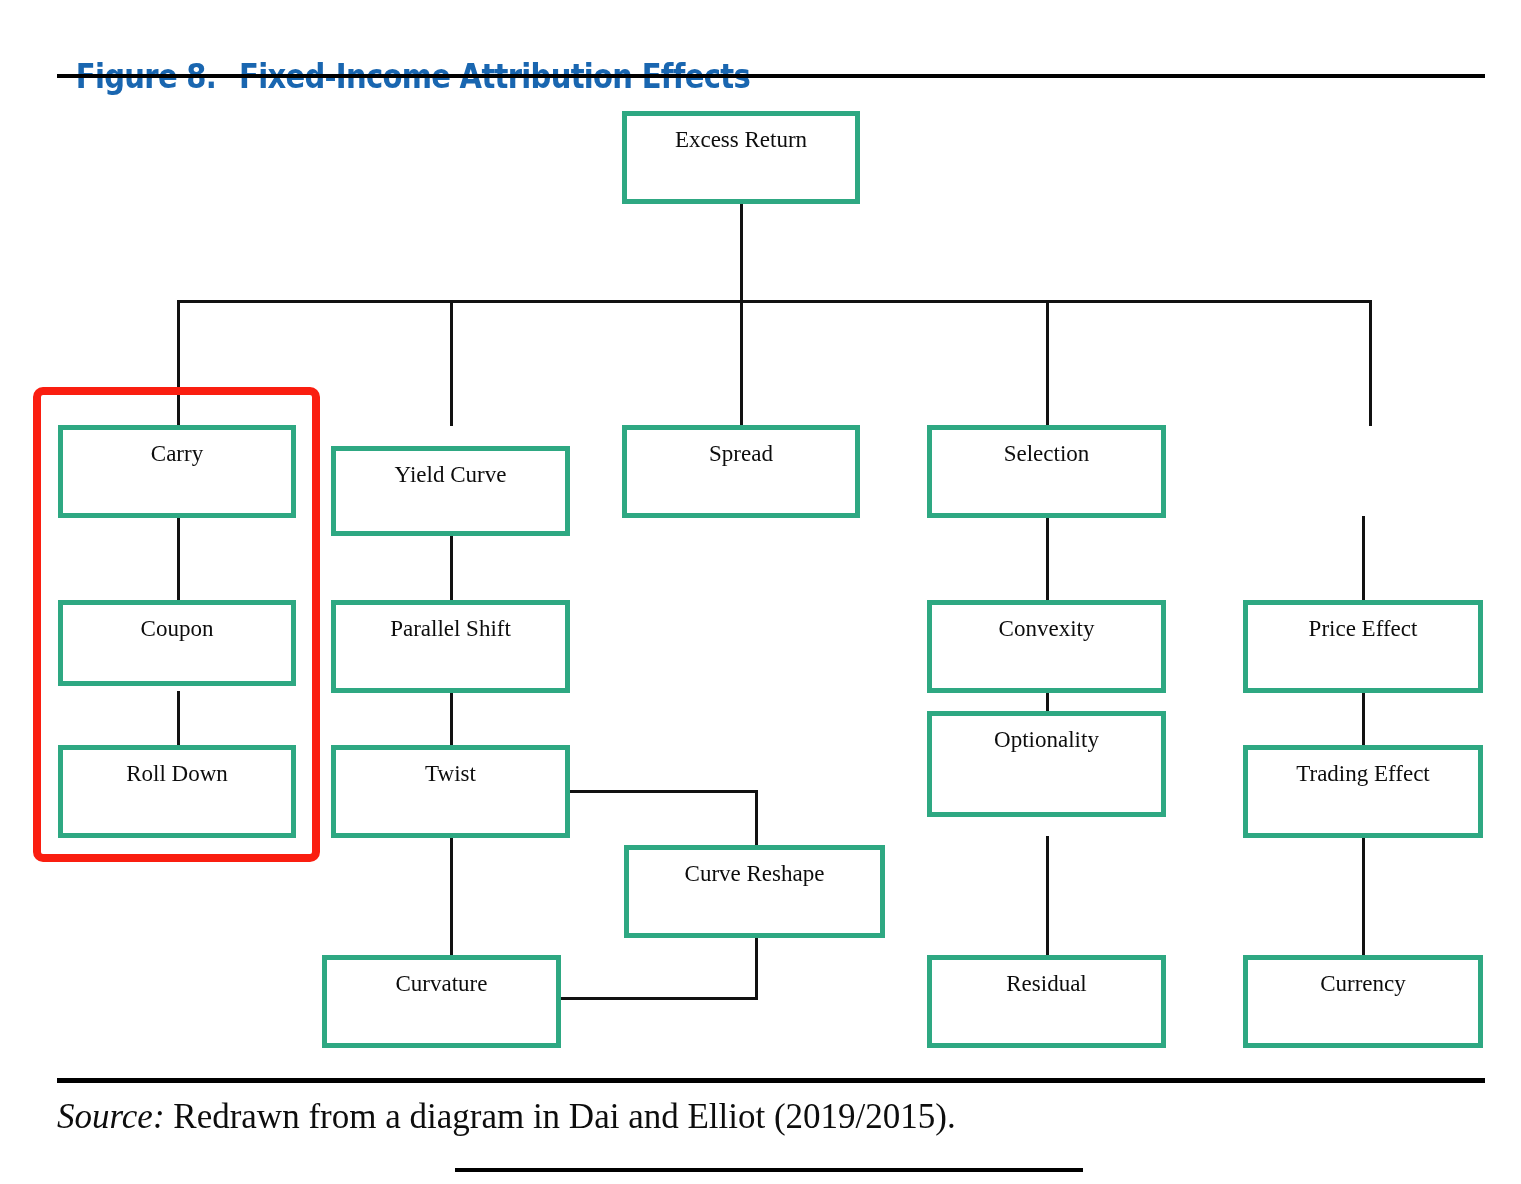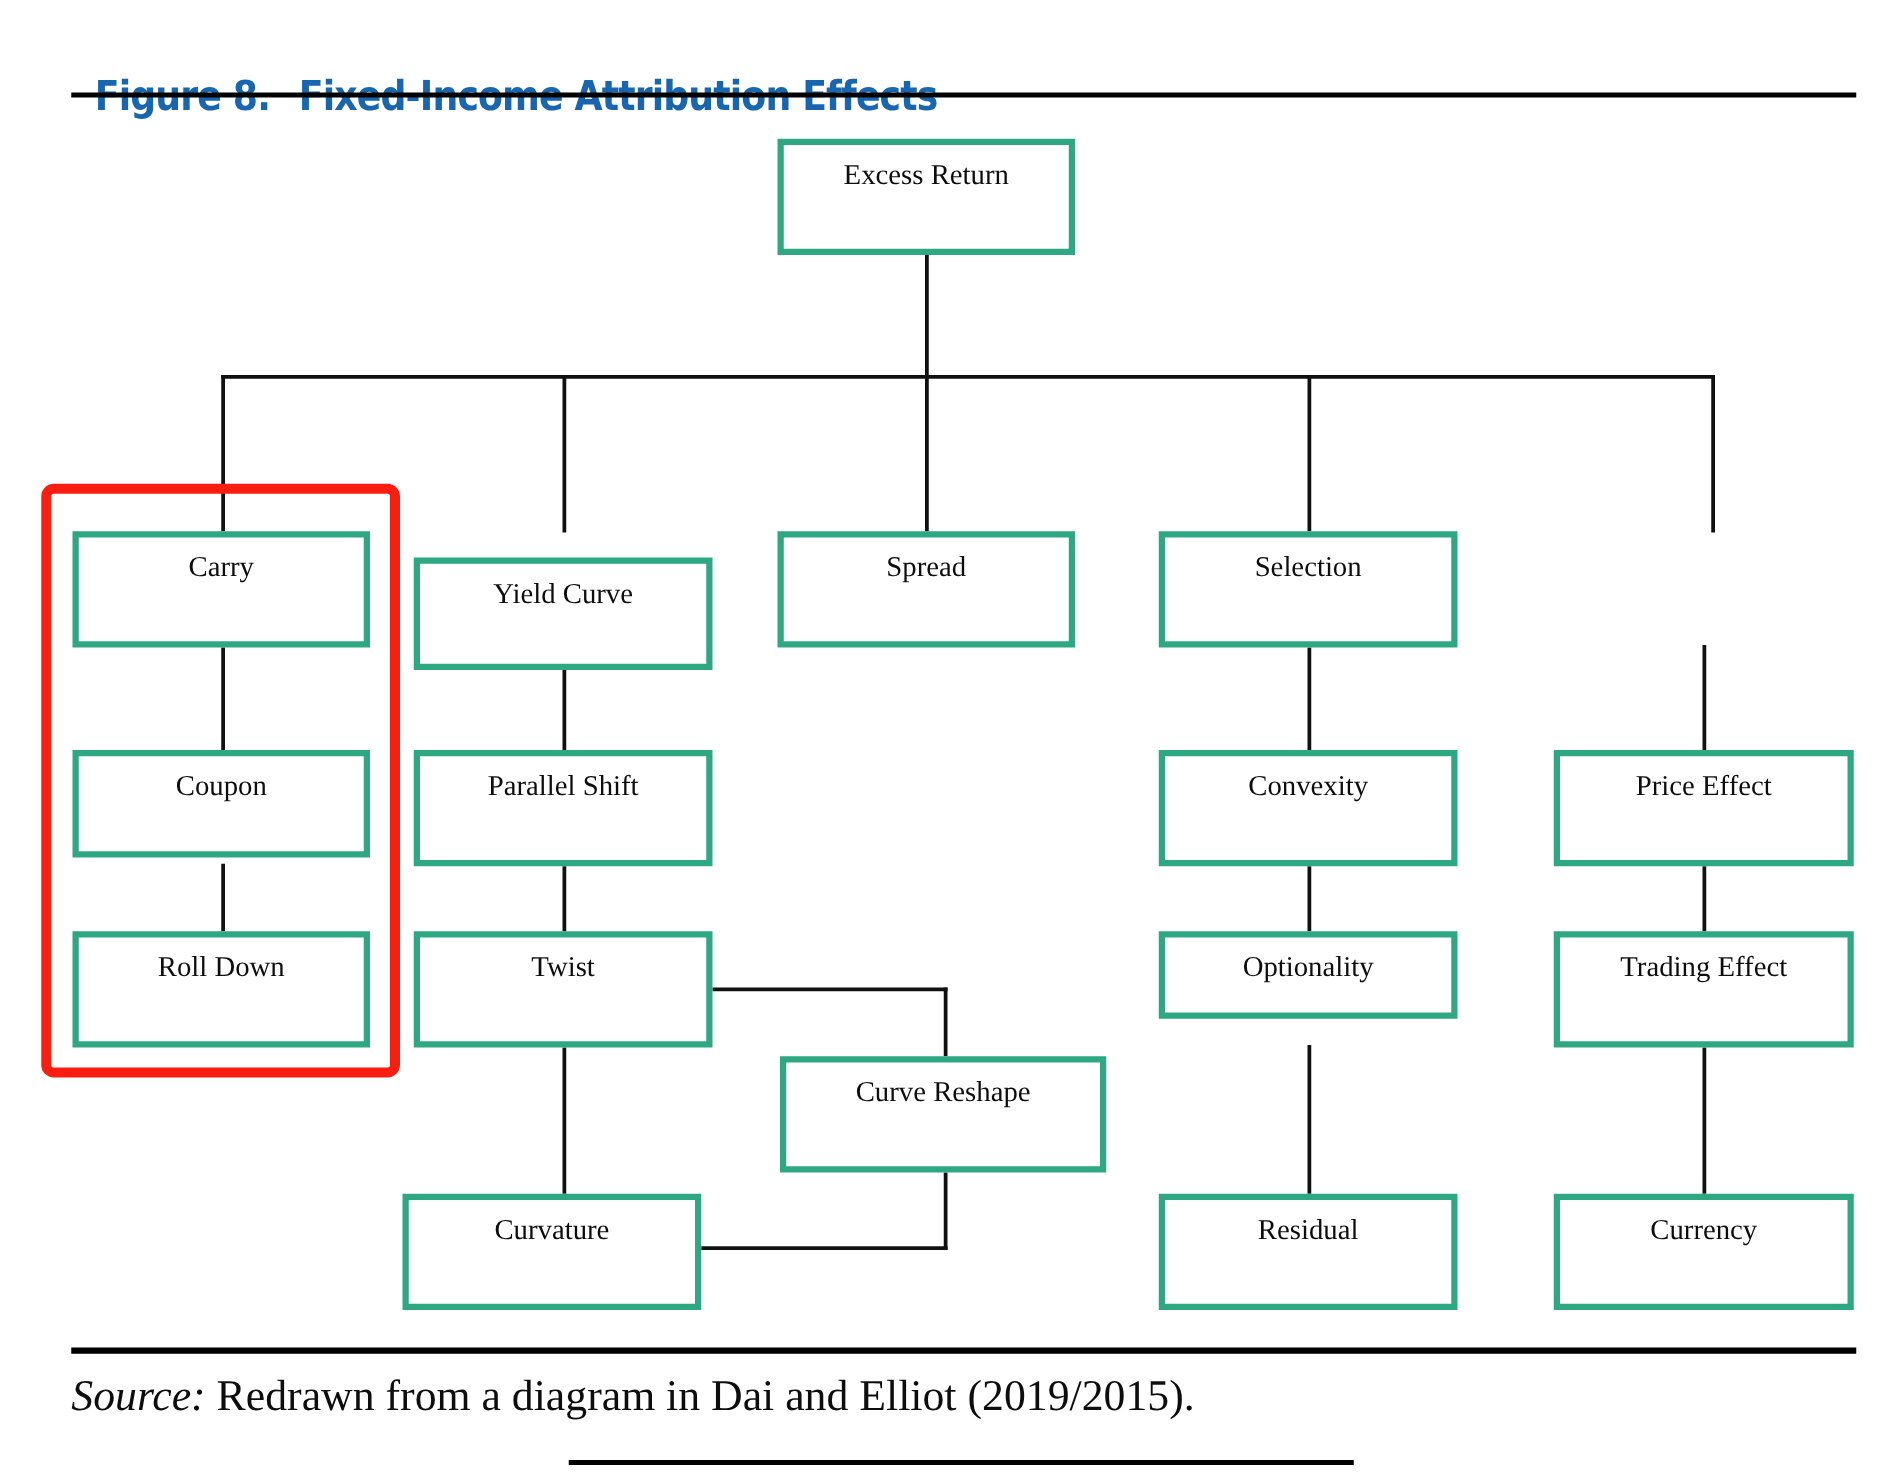--- a/index.html
+++ b/index.html
@@ -171,21 +171,21 @@
   <div class="node" style="left:1243px; top:600px; width:240px; height:93px;">
     <span class="node-label">Price Effect</span>
   </div>
 
   <div class="node" style="left:331px; top:745px; width:239px; height:93px;">
     <span class="node-label">Twist</span>
   </div>
   <div class="node" style="left:58px; top:745px; width:238px; height:93px;">
     <span class="node-label">Roll Down</span>
   </div>
-  <div class="node" style="left:927px; top:745px; width:239px; height:70px;">
+  <div class="node" style="left:927px; top:711px; width:239px; height:106px;">
     <span class="node-label">Optionality</span>
   </div>
   <div class="node" style="left:624px; top:845px; width:261px; height:93px;">
     <span class="node-label">Curve Reshape</span>
   </div>
 
   <div class="node" style="left:1243px; top:745px; width:240px; height:93px;">
     <span class="node-label">Trading Effect</span>
   </div>
 

